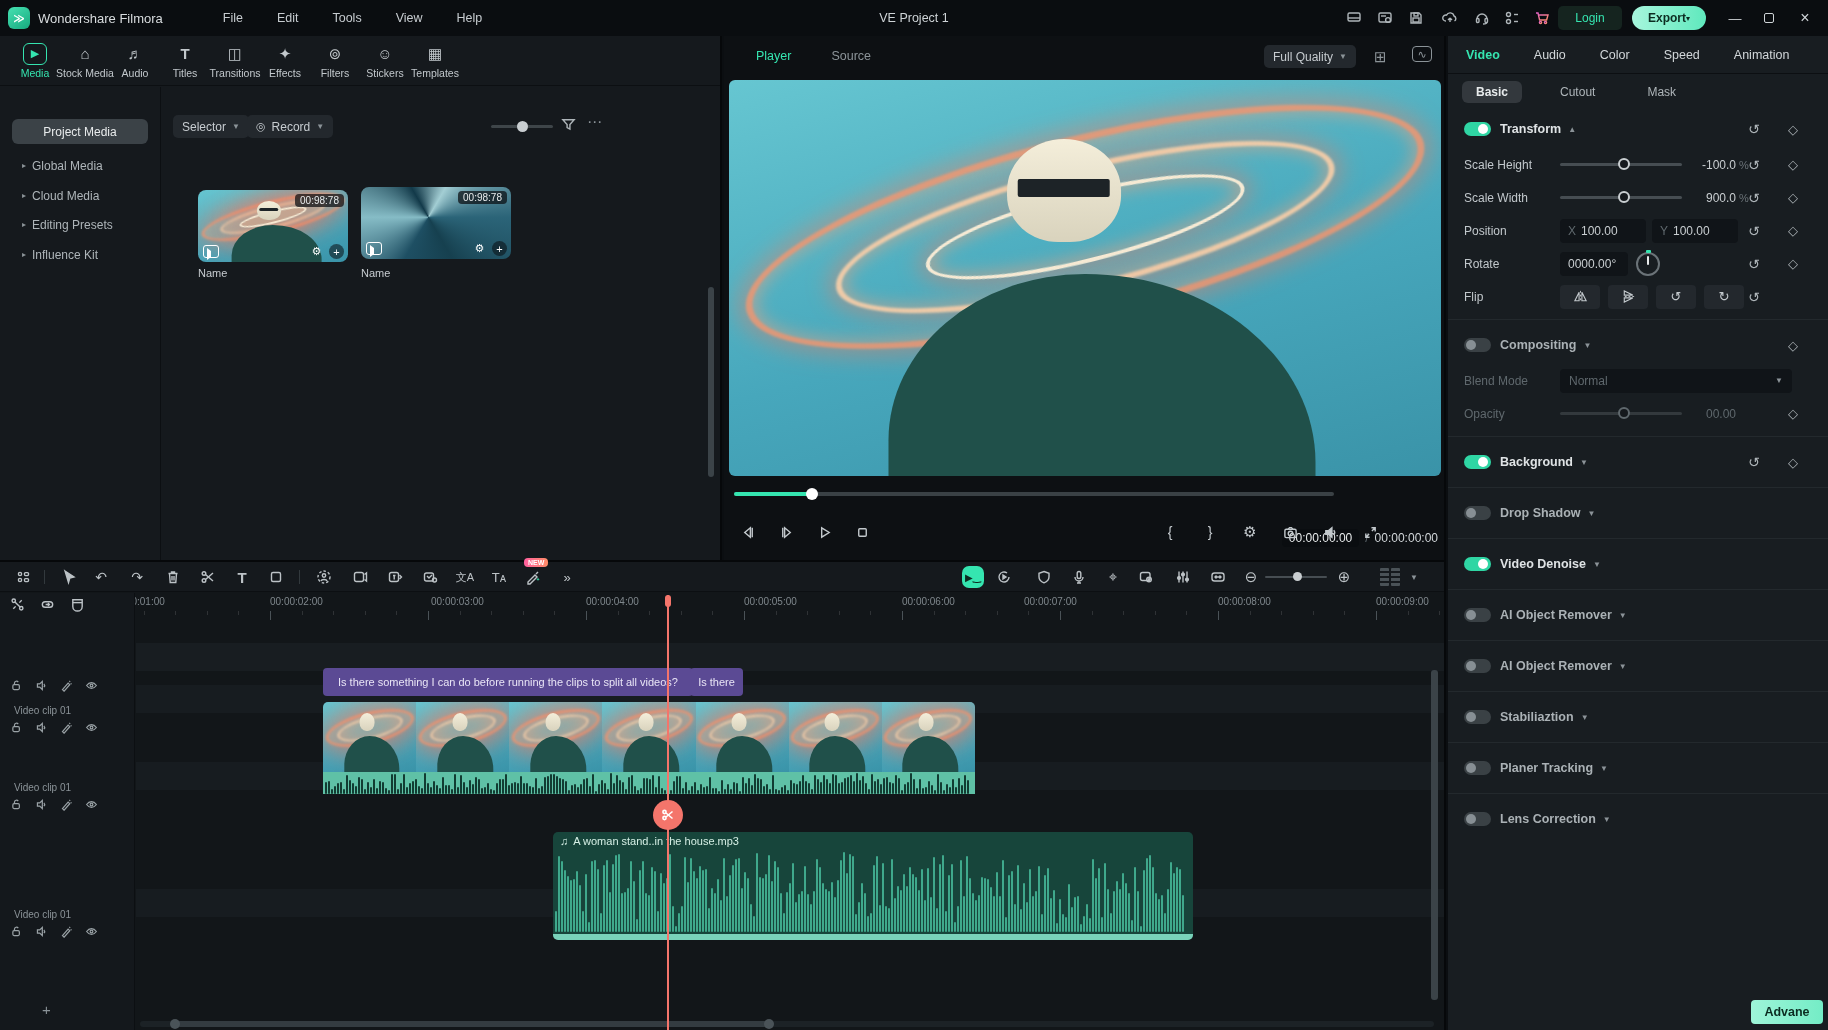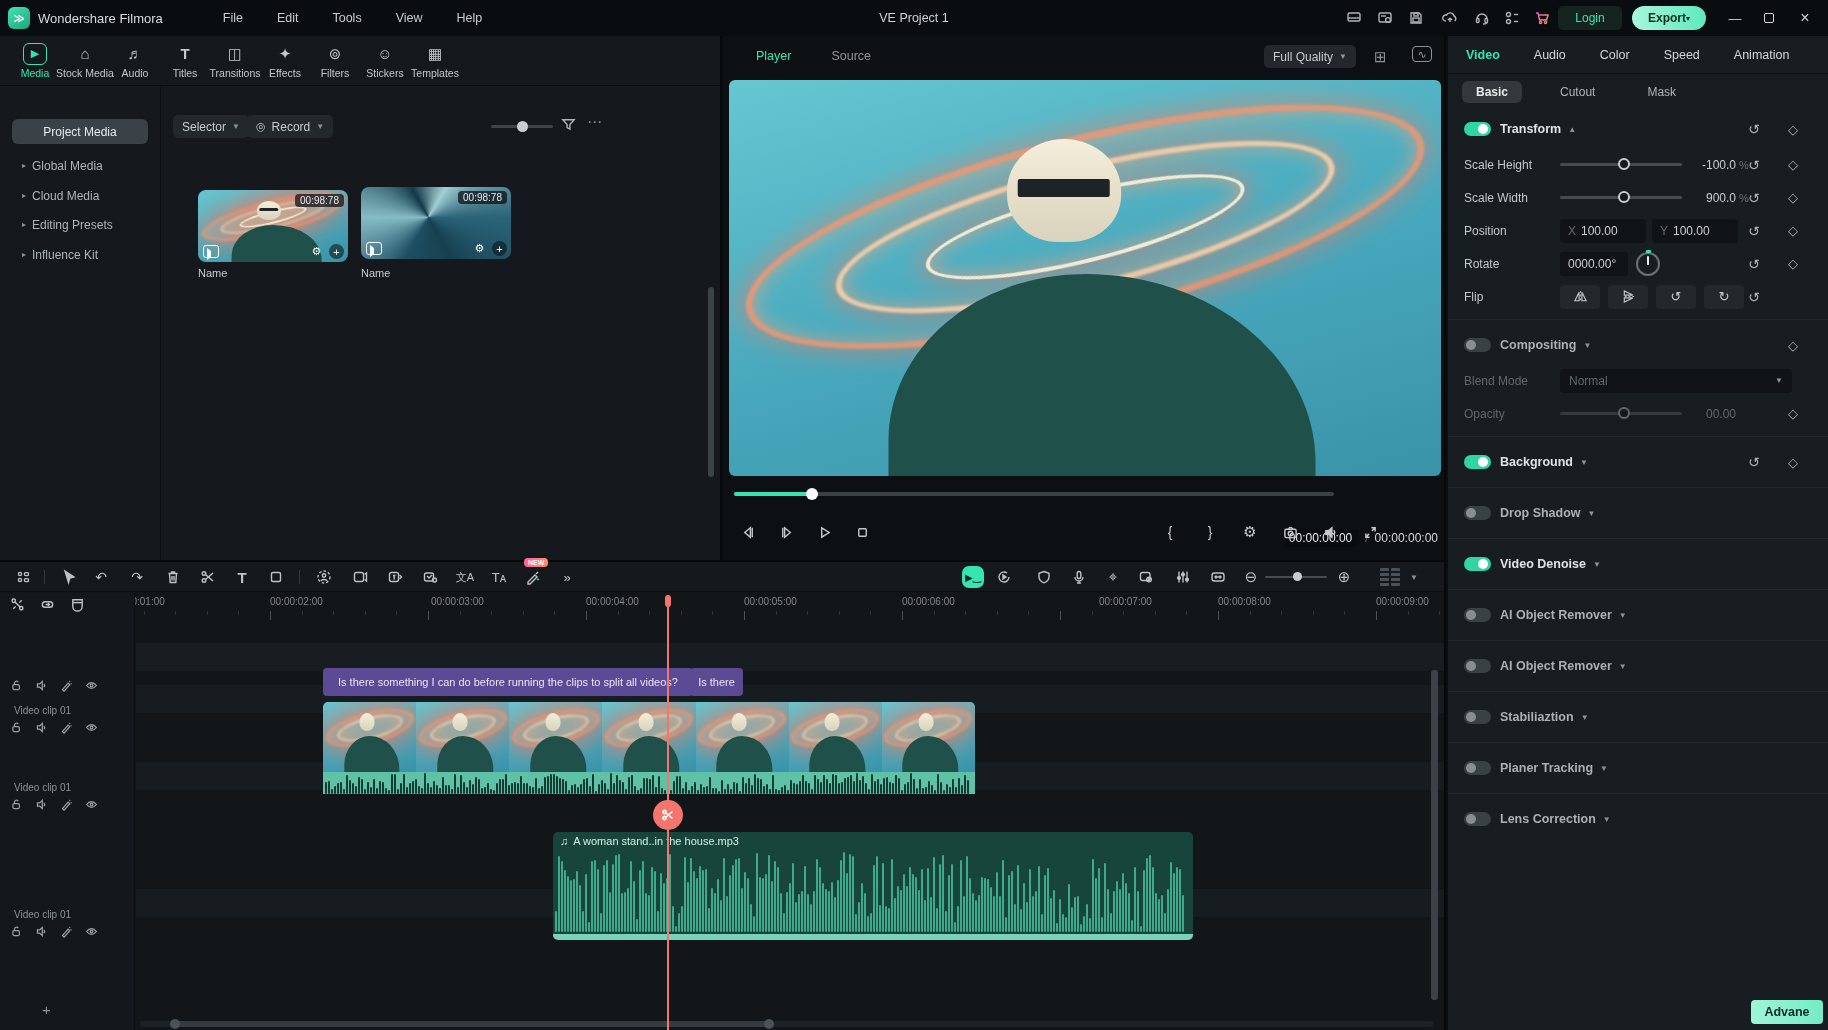--- a/index.html
+++ b/index.html
@@ -754,21 +754,21 @@
     </div>
 
     <div id="ruler">
       <div id="ruler-labels">
           <span class="rlabel" style="left: 112px;">00:00:01:00</span>
           <span class="rlabel" style="left: 270px;">00:00:02:00</span>
           <span class="rlabel" style="left: 431px;">00:00:03:00</span>
           <span class="rlabel" style="left: 586px;">00:00:04:00</span>
           <span class="rlabel" style="left: 744px;">00:00:05:00</span>
           <span class="rlabel" style="left: 902px;">00:00:06:00</span>
-          <span class="rlabel" style="left: 1083px; padding-left: 16px;">00:00:07:00</span>
+          <span class="rlabel" style="left: 1008px; padding-left: 16px;">00:00:07:00</span>
           <span class="rlabel" style="left: 1218px;">00:00:08:00</span>
           <span class="rlabel" style="left: 1376px;">00:00:09:00</span>
         </div>
       <div id="ticks"></div>
     </div>
 
     <div id="track-head">
       <span class="magtool" style="left:8px">
           <svg viewBox="0 0 16 16">
             <path d="M6 10L3.5 12.5M10 6l2.5-2.5M5 5l6 6"></path>

